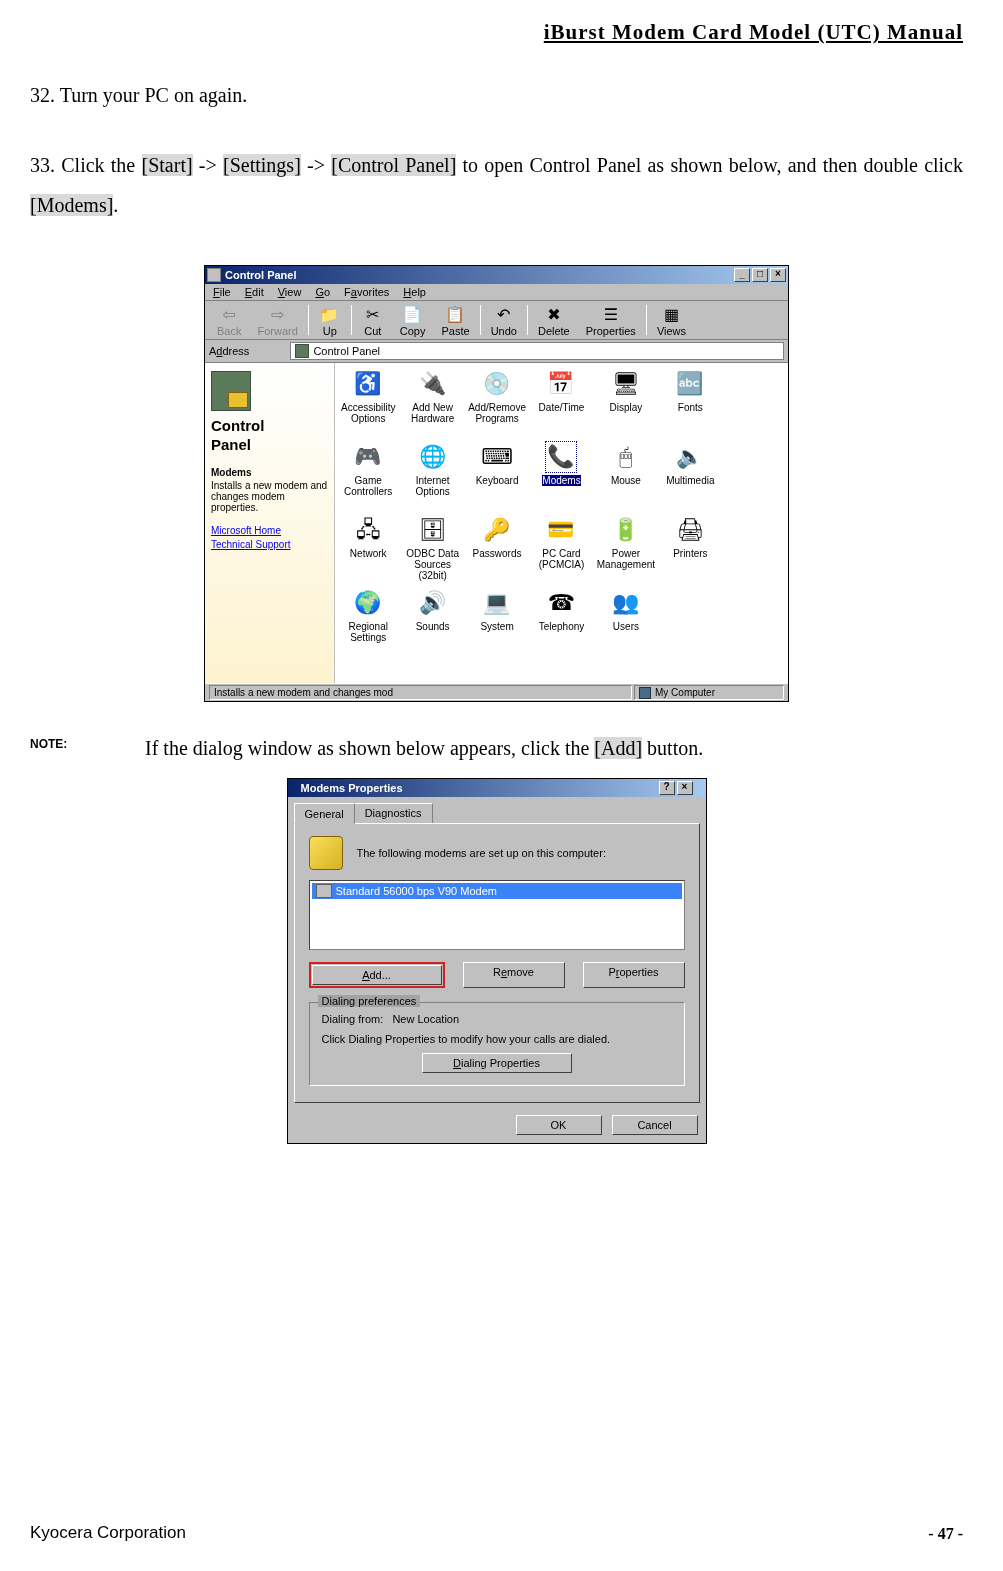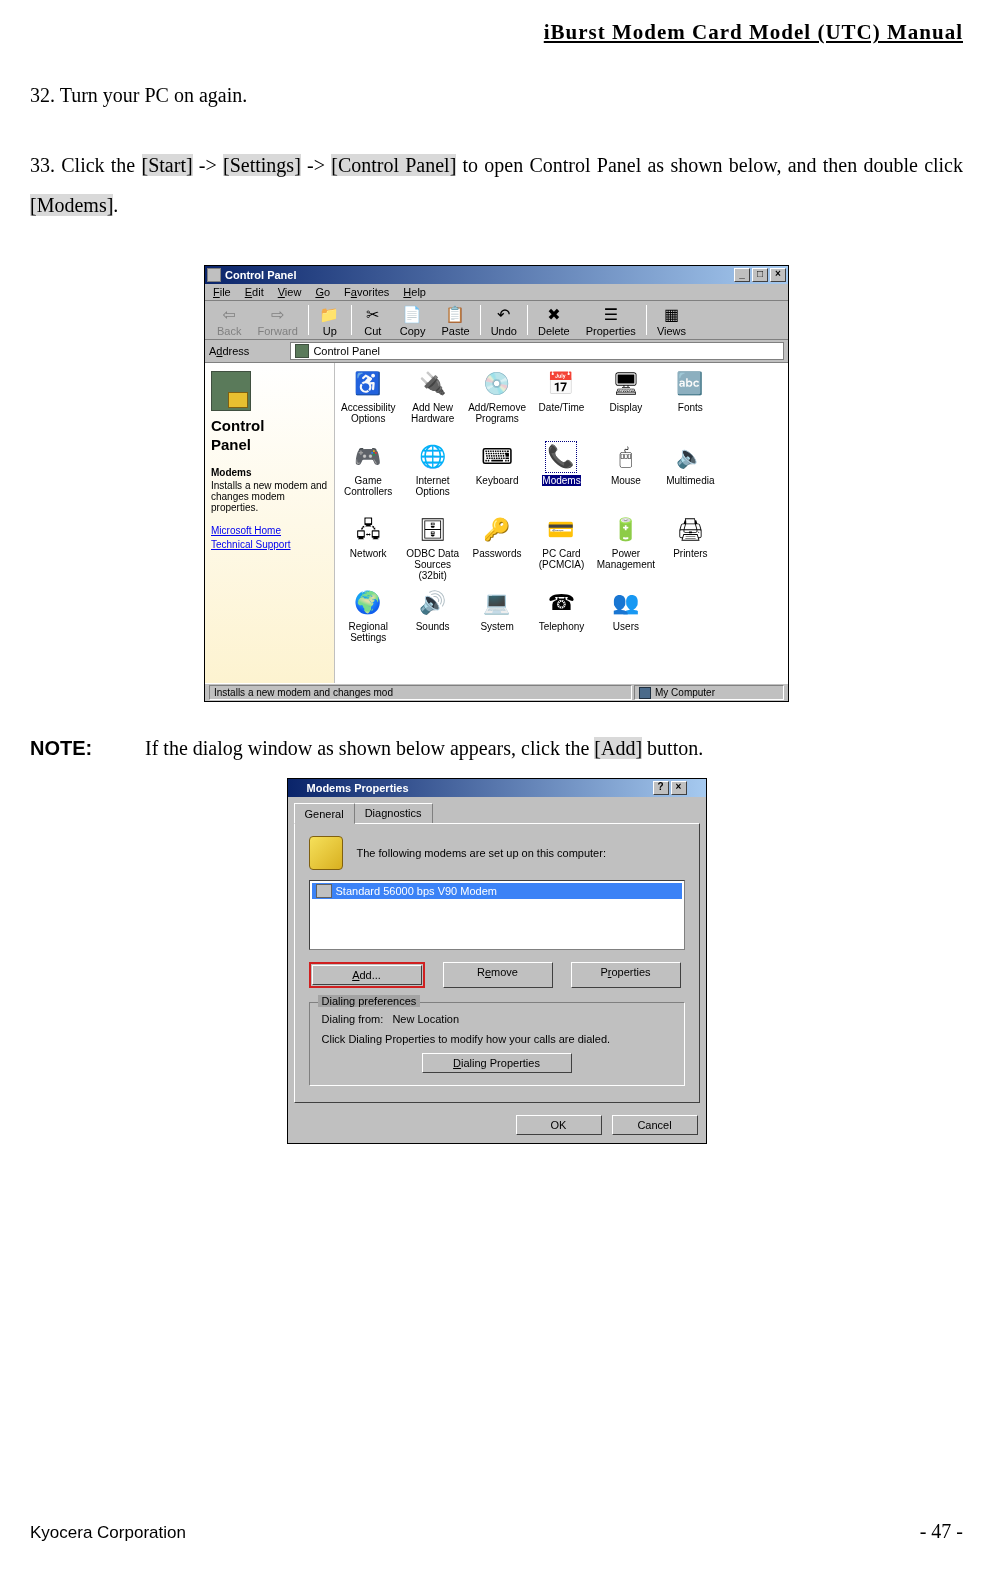--- a/index.html
+++ b/index.html
@@ -19,21 +19,21 @@
     font-size: 21px;
     font-weight: bold;
     text-decoration: underline;
     margin-bottom: 30px;
     letter-spacing: 1px;
   }
   .step { margin-bottom: 30px; line-height: 2.0; }
   .step .num { display: inline; }
   .hl { background: #d9d9d9; }
   .note-row { margin-top: 35px; margin-bottom: 10px; }
-  .note-label { font-family: Arial, sans-serif; font-weight: bold; font-size: 20px; display: inline-block; width: 110px; vertical-align: top; }
+  .note-label { font-family: Arial, sans-serif; font-weight: bold; font-size: 12px; display: inline-block; width: 110px; vertical-align: top; }
   .note-body { display: inline; }
   .center-wrap { text-align: center; }
 
   
   .cp-window {
     width: 585px;
     display: inline-block;
     text-align: left;
     border: 1px solid #000;
     font-family: Tahoma, Arial, sans-serif;
@@ -150,21 +150,21 @@
     display:inline-block;
     text-align:left;
     border:1px solid #000;
     font-family: Tahoma, Arial, sans-serif;
     font-size:11px;
     background:#c0c0c0;
     margin-top:8px;
   }
   .mp-titlebar{
     background: linear-gradient(to right, #0a246a, #a6caf0);
-    color:#fff;height:18px;display:flex;align-items:center;padding:0 19px;font-weight:bold;
+    color:#fff;height:18px;display:flex;align-items:center;padding:0 13px;font-weight:bold;
   }
   .mp-titlebar .spacer{flex:1;}
   .mp-tabs{display:flex;padding:6px 6px 0 6px;}
   .mp-tab{
     border:1px solid #808080;border-bottom:none;
     border-top-color:#fff;border-left-color:#fff;
     padding:3px 10px;background:#c0c0c0;font-size:11px;
     position:relative;margin-right:-1px;
   }
   .mp-tab.active{background:#c0c0c0;z-index:2;border-bottom:1px solid #c0c0c0;margin-bottom:-1px;padding-top:4px;}
@@ -183,21 +183,21 @@
   }
   .mp-list .item{display:flex;align-items:center;background:#3b82f6;color:#fff;padding:1px 4px;}
   .mp-list .item .mi{width:16px;height:14px;background:#c0c0c0;border:1px solid #606060;margin-right:4px;}
   .mp-btnrow{display:flex;gap:18px;margin-bottom:14px;}
   .w95-btn{
     background:#c0c0c0;
     border:1px solid #fff;
     border-right-color:#404040;border-bottom-color:#404040;
     padding:3px 0;
     text-align:center;
-    width:110px;
+    width:130px;
     font-size:11px;
   }
   .red-box{border:2px solid #d02020;padding:1px;}
   .mp-group{
     border:1px solid #808080;
     border-top-color:#808080;border-left-color:#808080;
     border-right-color:#fff;border-bottom-color:#fff;
     padding:10px 12px 12px 12px;
     position:relative;
     margin-bottom:4px;
@@ -214,21 +214,21 @@
   
   .footer{
     position:absolute;
     left:30px; right:40px; bottom:28px;
     font-family: Arial, sans-serif;
     font-size:17px;
     display:flex;
     align-items:flex-end;
   }
   .footer .left{flex:1;}
-  .footer .center{flex:0 0 auto; font-family: Georgia, serif; font-size:20px;}
+  .footer .center{flex:0 0 auto; font-family: Georgia, serif; font-size:16px;font-weight:bold;}
   .footer .right{flex:1;text-align:right;}
 </style>
 </head>
 <body>
 
 <div class="header-title">iBurst  Modem  Card  Model  (UTC)  Manual</div>
 
 <div class="step">
   <span class="num">32.</span>
   <span>Turn your PC on again.</span>

